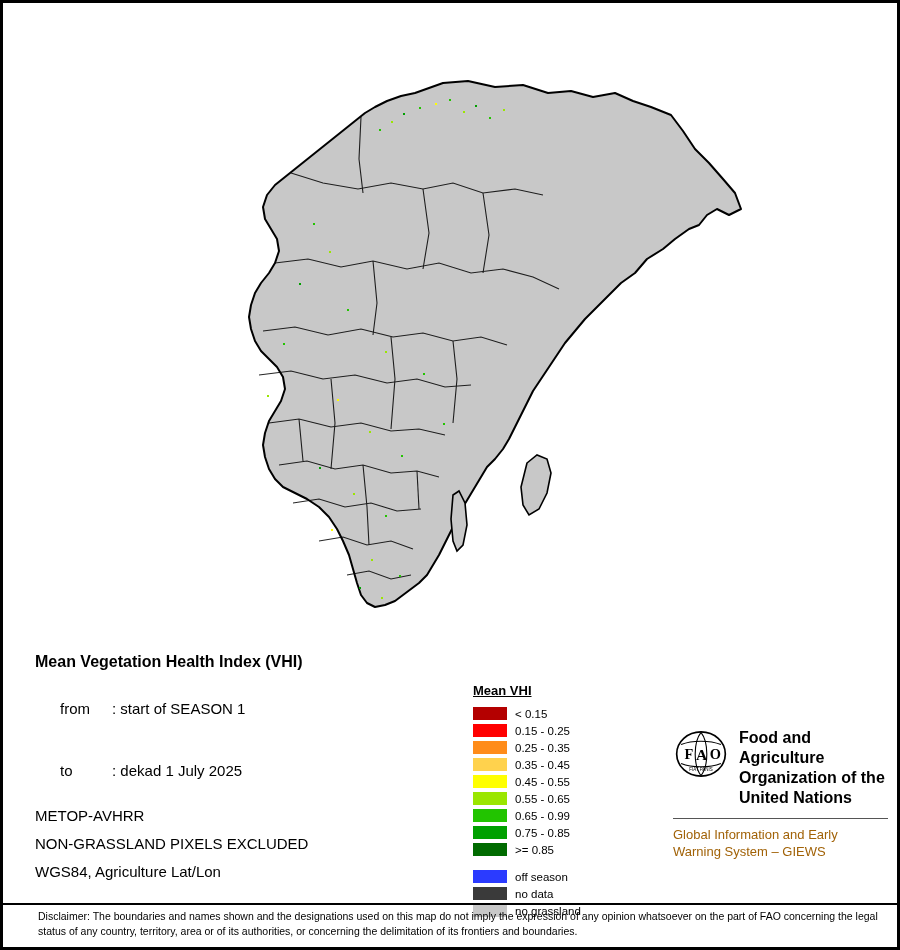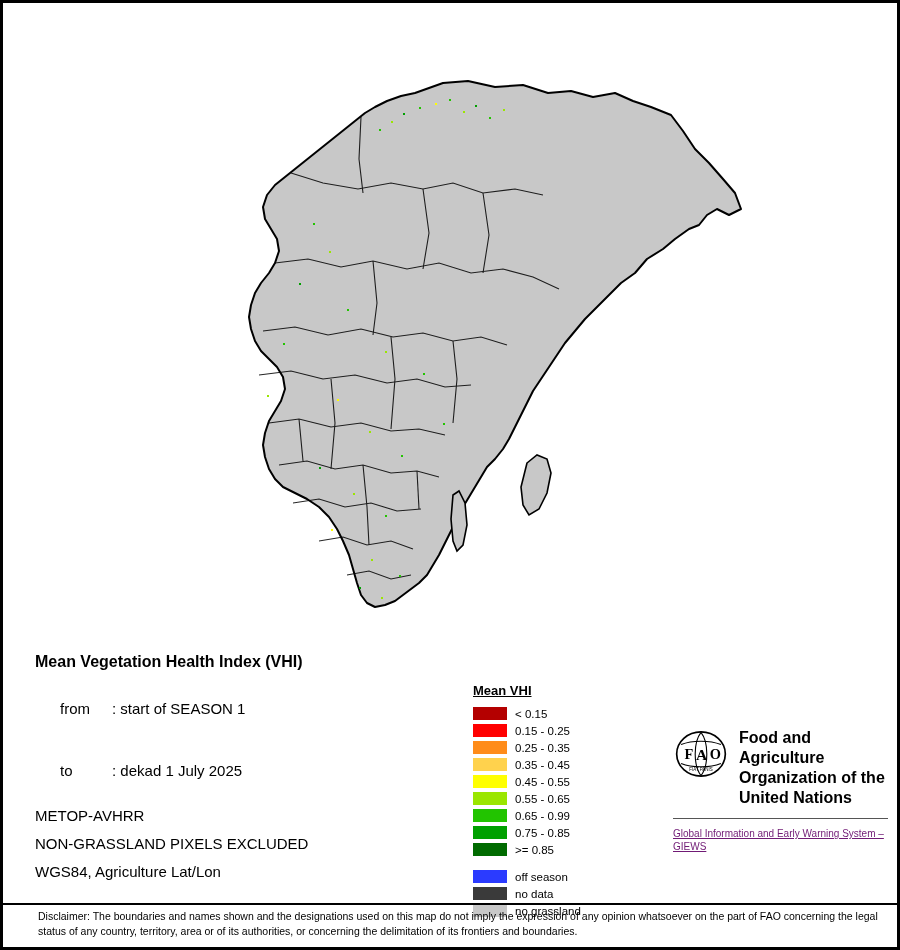--- a/index.html
+++ b/index.html
@@ -118,24 +118,23 @@
     font-size: 16px;
     font-weight: bold;
     line-height: 1.25;
     color: #000;
   }
   #fao-rule {
     border-top: 1.5px solid #555;
     margin: 10px 0 8px 0;
   }
   #fao-sub {
-    font-size: 10px;
+    font-size: 13px;
     line-height: 1.3;
-    color: #701a75;
-    text-decoration: underline;
+    color: #a16207;
   }
   
   #disclaimer-rule {
     position: absolute;
     left: 0;
     right: 0;
     top: 900px;
     border-top: 2px solid #000;
   }
   #disclaimer {

